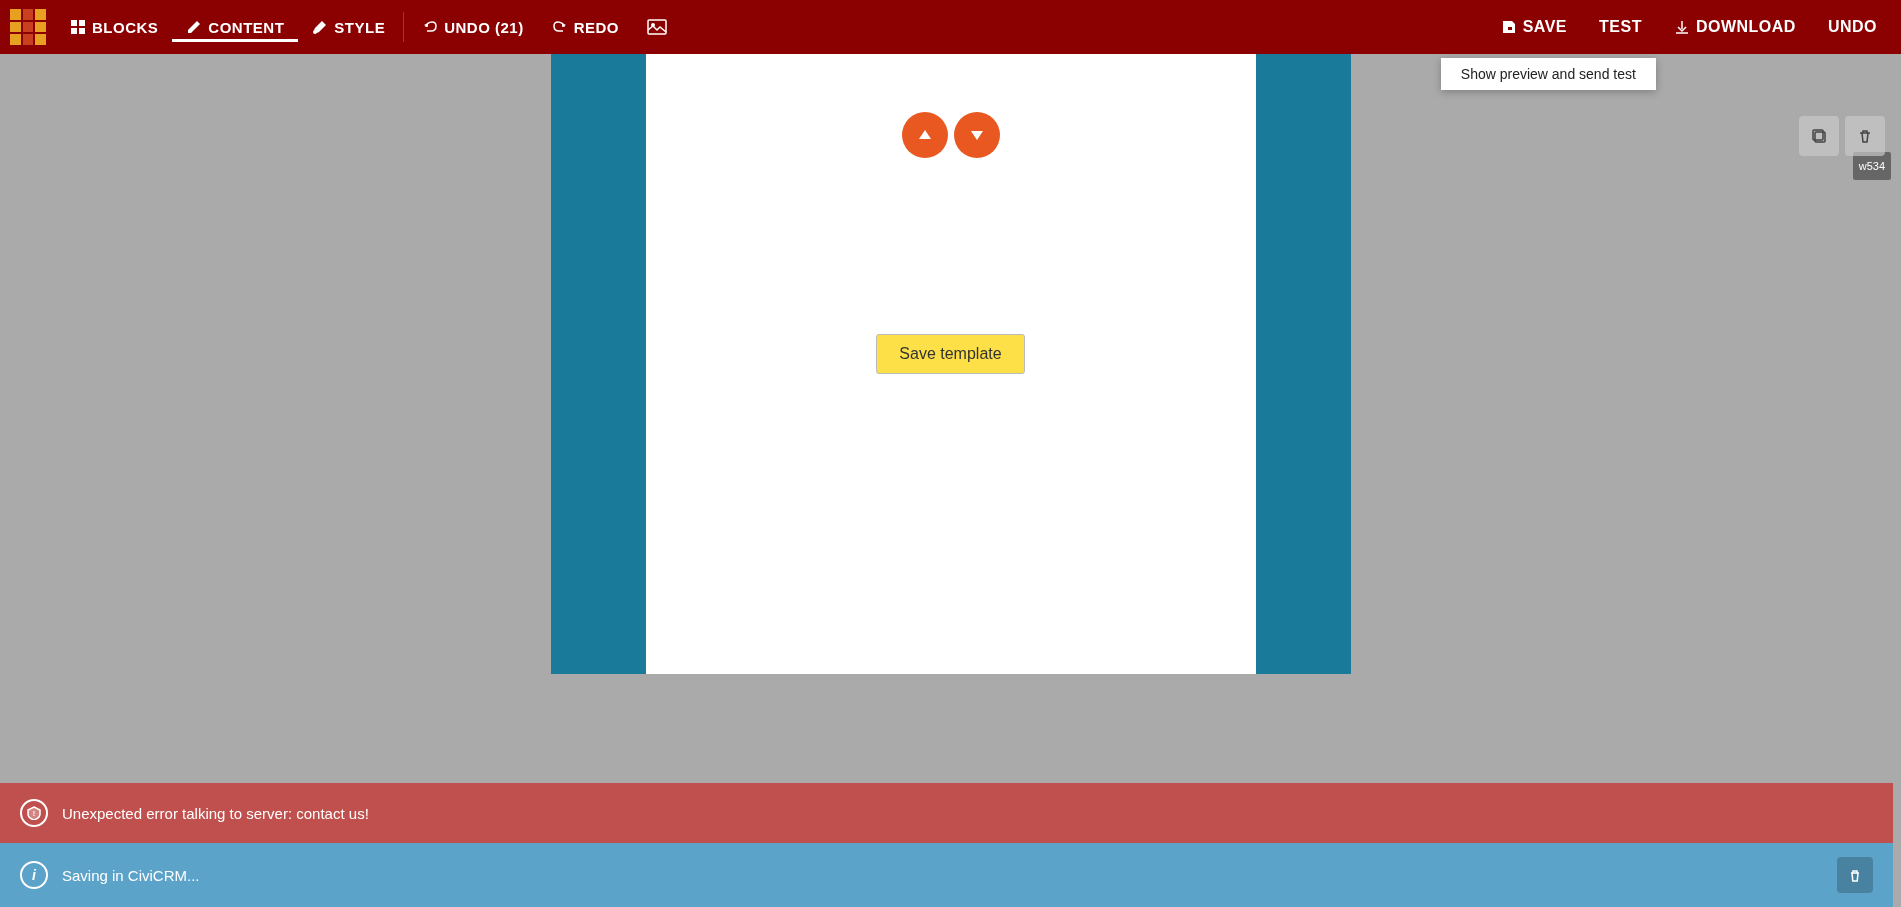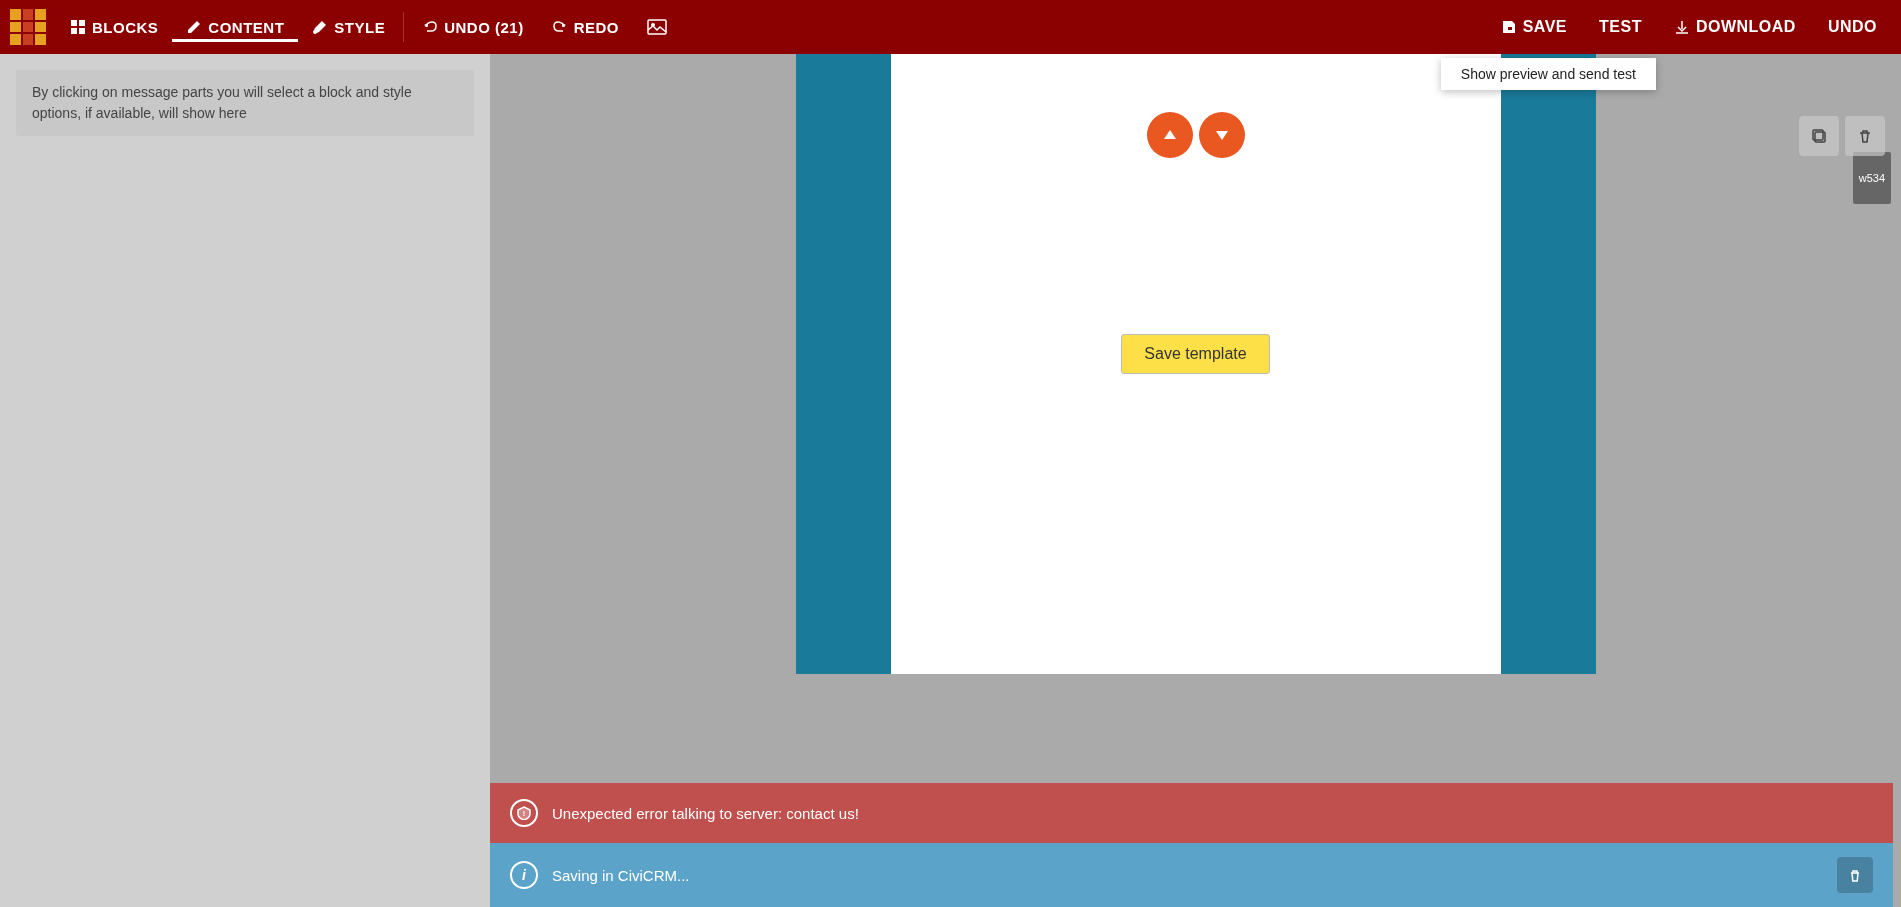--- a/index.html
+++ b/index.html
@@ -159,21 +159,21 @@
     }
 
     
     .width-badge {
       position: absolute;
       top: 98px;
       right: 10px;
       background: #666;
       color: white;
       font-size: 11px;
-      padding: 20px 6px;
+      padding: 8px 6px;
       border-radius: 2px;
       z-index: 50;
     }
 
     
     .block-icons-tr {
       position: absolute;
       top: 62px;
       right: -80px;
       display: flex;
@@ -395,25 +395,20 @@
     </button>
 
     <button class="toolbar-btn">
       <span>UNDO</span>
     </button>
   </div>
 </div>
 
 <div class="main-layout">
 
-  <div class="sidebar">
-    <div class="sidebar-info">
-      <span>By clicking on message parts you will select a block and style options, if available, will show here</span>
-    </div>
-  </div>
 
   <div class="canvas-area">
 
     <div class="block-controls-top">
       <button class="block-ctrl-btn">
         <svg width="18" height="18" viewBox="0 0 18 18" fill="white">
             <polygon points="9,4 15,13 3,13"></polygon>
           </svg>
       </button>
       <button class="block-ctrl-btn">

